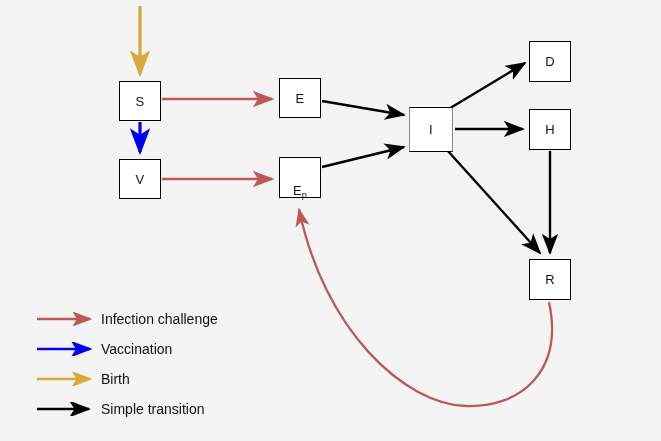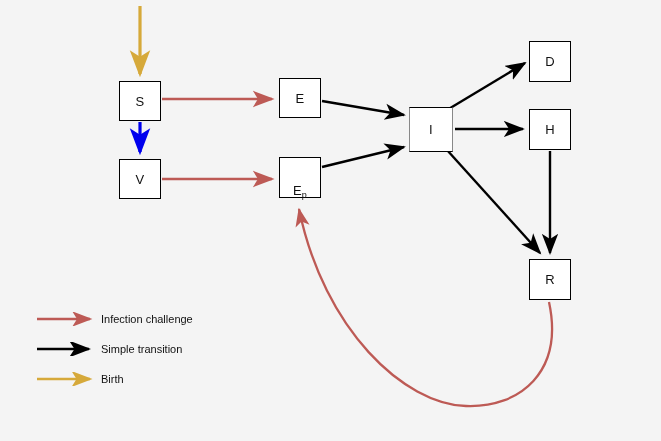--- a/index.html
+++ b/index.html
@@ -60,21 +60,21 @@
     display: flex;
     align-items: center;
   }
   .legend-swatch {
     width: 62px;
     height: 14px;
     flex: 0 0 62px;
     position: relative;
   }
   .legend-text {
-    font-size: 11px;
+    font-size: 14px;
     color: #111111;
     white-space: nowrap;
     margin-left: 3px;
     font-family: "Liberation Sans", sans-serif;
   }
 </style>
 </head>
 <body>
 
 <svg id="canvas" viewBox="0 0 661 441" xmlns="http://www.w3.org/2000/svg">
@@ -160,42 +160,55 @@
           <marker id="lg-red" markerWidth="9" markerHeight="9" refX="7.4" refY="3.4" orient="auto" markerUnits="strokeWidth">
             <path d="M0,0.2 L8.4,3.4 L0,6.6 L2.0,3.4 Z" fill="#bd5a55"></path>
           </marker>
         </defs>
         <line x1="1" y1="7" x2="54" y2="7" stroke="#bd5a55" stroke-width="2.4" marker-end="url(#lg-red)"></line>
       </svg>
     </span>
     <span class="legend-text">Infection challenge</span>
   </div>
 
+  <div class="legend-row">
+    <span class="legend-swatch">
+      <svg width="62" height="14" viewBox="0 0 62 14" xmlns="http://www.w3.org/2000/svg">
+        <defs>
+          <marker id="lg-blue" markerWidth="9" markerHeight="9" refX="7.4" refY="3.4" orient="auto" markerUnits="strokeWidth">
+            <path d="M0,0.2 L8.4,3.4 L0,6.6 L2.0,3.4 Z" fill="#0000ee"></path>
+          </marker>
+        </defs>
+        <line x1="1" y1="7" x2="54" y2="7" stroke="#0000ee" stroke-width="2.6" marker-end="url(#lg-blue)"></line>
+      </svg>
+    </span>
+    <span class="legend-text">Vaccination</span>
+  </div>
+
+  <div class="legend-row">
+    <span class="legend-swatch">
+      <svg width="62" height="14" viewBox="0 0 62 14" xmlns="http://www.w3.org/2000/svg">
+        <defs>
+          <marker id="lg-gold" markerWidth="9" markerHeight="9" refX="7.4" refY="3.4" orient="auto" markerUnits="strokeWidth">
+            <path d="M0,0.2 L8.4,3.4 L0,6.6 L2.0,3.4 Z" fill="#d6a93a"></path>
+          </marker>
+        </defs>
+        <line x1="1" y1="7" x2="54" y2="7" stroke="#d6a93a" stroke-width="2.5" marker-end="url(#lg-gold)"></line>
+      </svg>
+    </span>
+    <span class="legend-text">Birth</span>
+  </div>
 
   <div class="legend-row">
     <span class="legend-swatch">
       <svg width="62" height="14" viewBox="0 0 62 14" xmlns="http://www.w3.org/2000/svg">
         <defs>
           <marker id="lg-black" markerWidth="9.5" markerHeight="9.5" refX="8.0" refY="3.5" orient="auto" markerUnits="strokeWidth">
             <path d="M0,0.1 L8.8,3.5 L0,6.9 L2.2,3.5 Z" fill="#000000"></path>
           </marker>
         </defs>
         <line x1="1" y1="7" x2="53" y2="7" stroke="#000000" stroke-width="2.5" marker-end="url(#lg-black)"></line>
       </svg>
     </span>
     <span class="legend-text">Simple transition</span>
   </div>
 
-  <div class="legend-row">
-    <span class="legend-swatch">
-      <svg width="62" height="14" viewBox="0 0 62 14" xmlns="http://www.w3.org/2000/svg">
-        <defs>
-          <marker id="lg-gold" markerWidth="9" markerHeight="9" refX="7.4" refY="3.4" orient="auto" markerUnits="strokeWidth">
-            <path d="M0,0.2 L8.4,3.4 L0,6.6 L2.0,3.4 Z" fill="#d6a93a"></path>
-          </marker>
-        </defs>
-        <line x1="1" y1="7" x2="54" y2="7" stroke="#d6a93a" stroke-width="2.5" marker-end="url(#lg-gold)"></line>
-      </svg>
-    </span>
-    <span class="legend-text">Birth</span>
-  </div>
-
 </div>
 
 </body></html>

